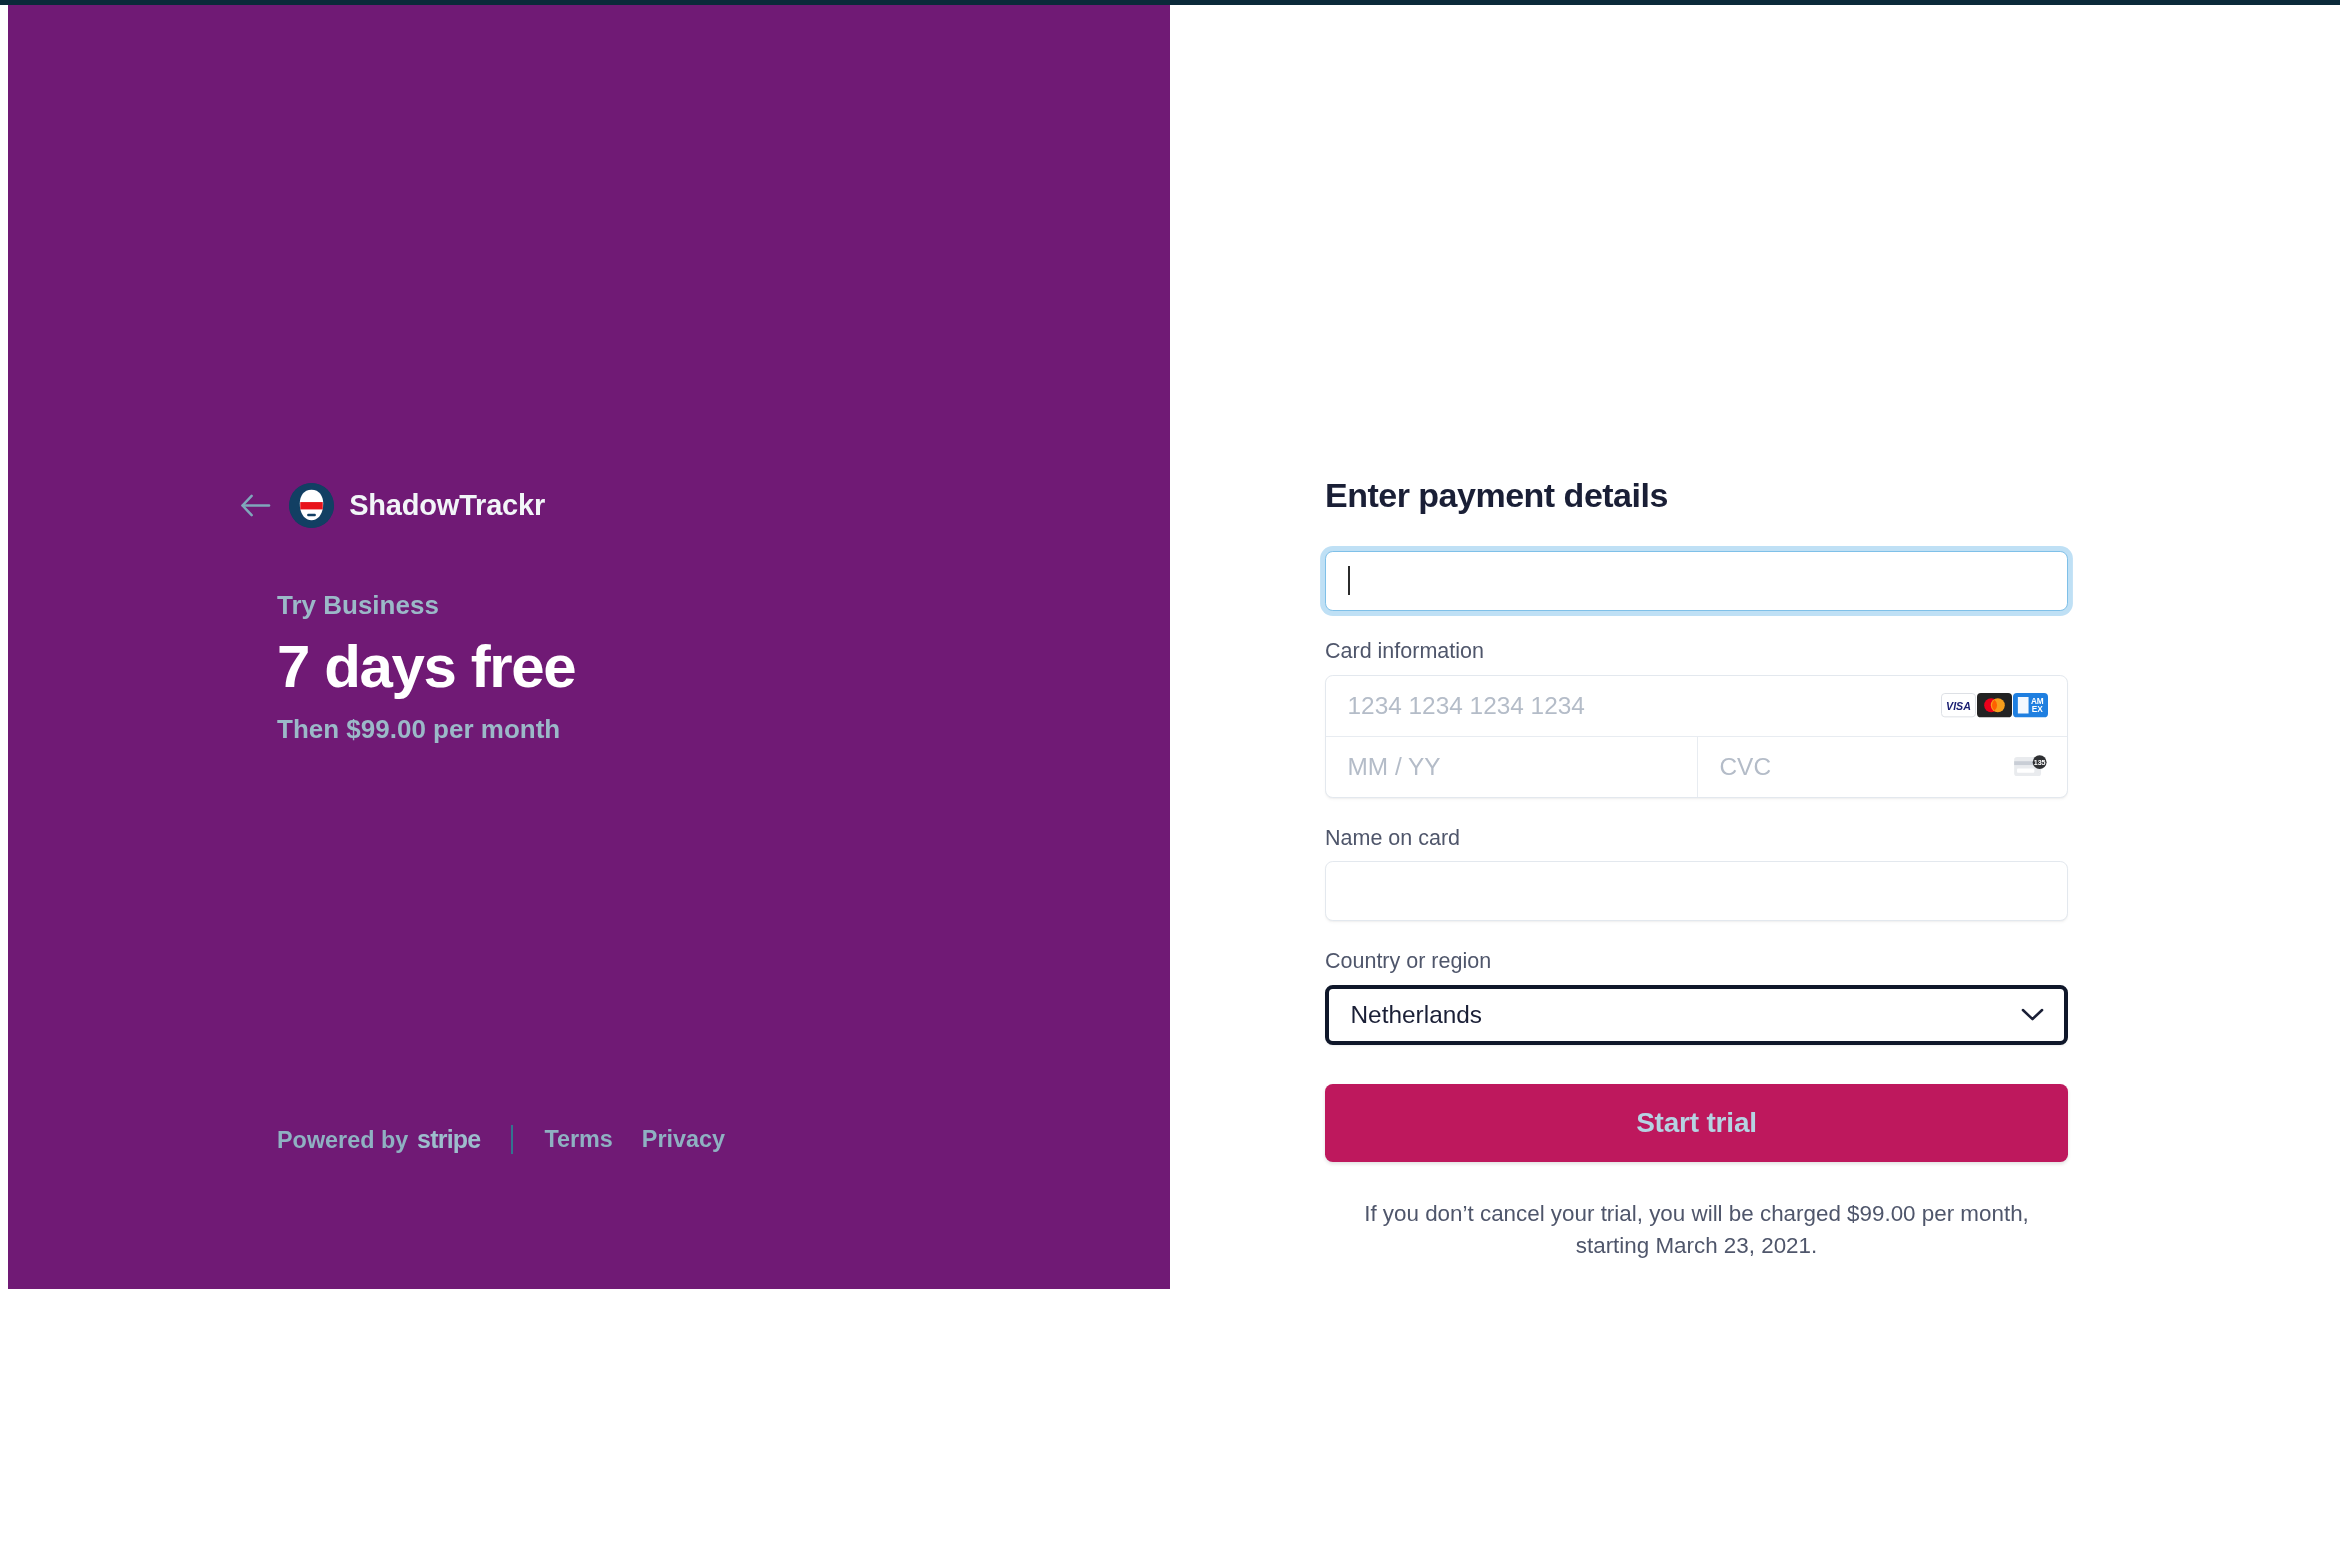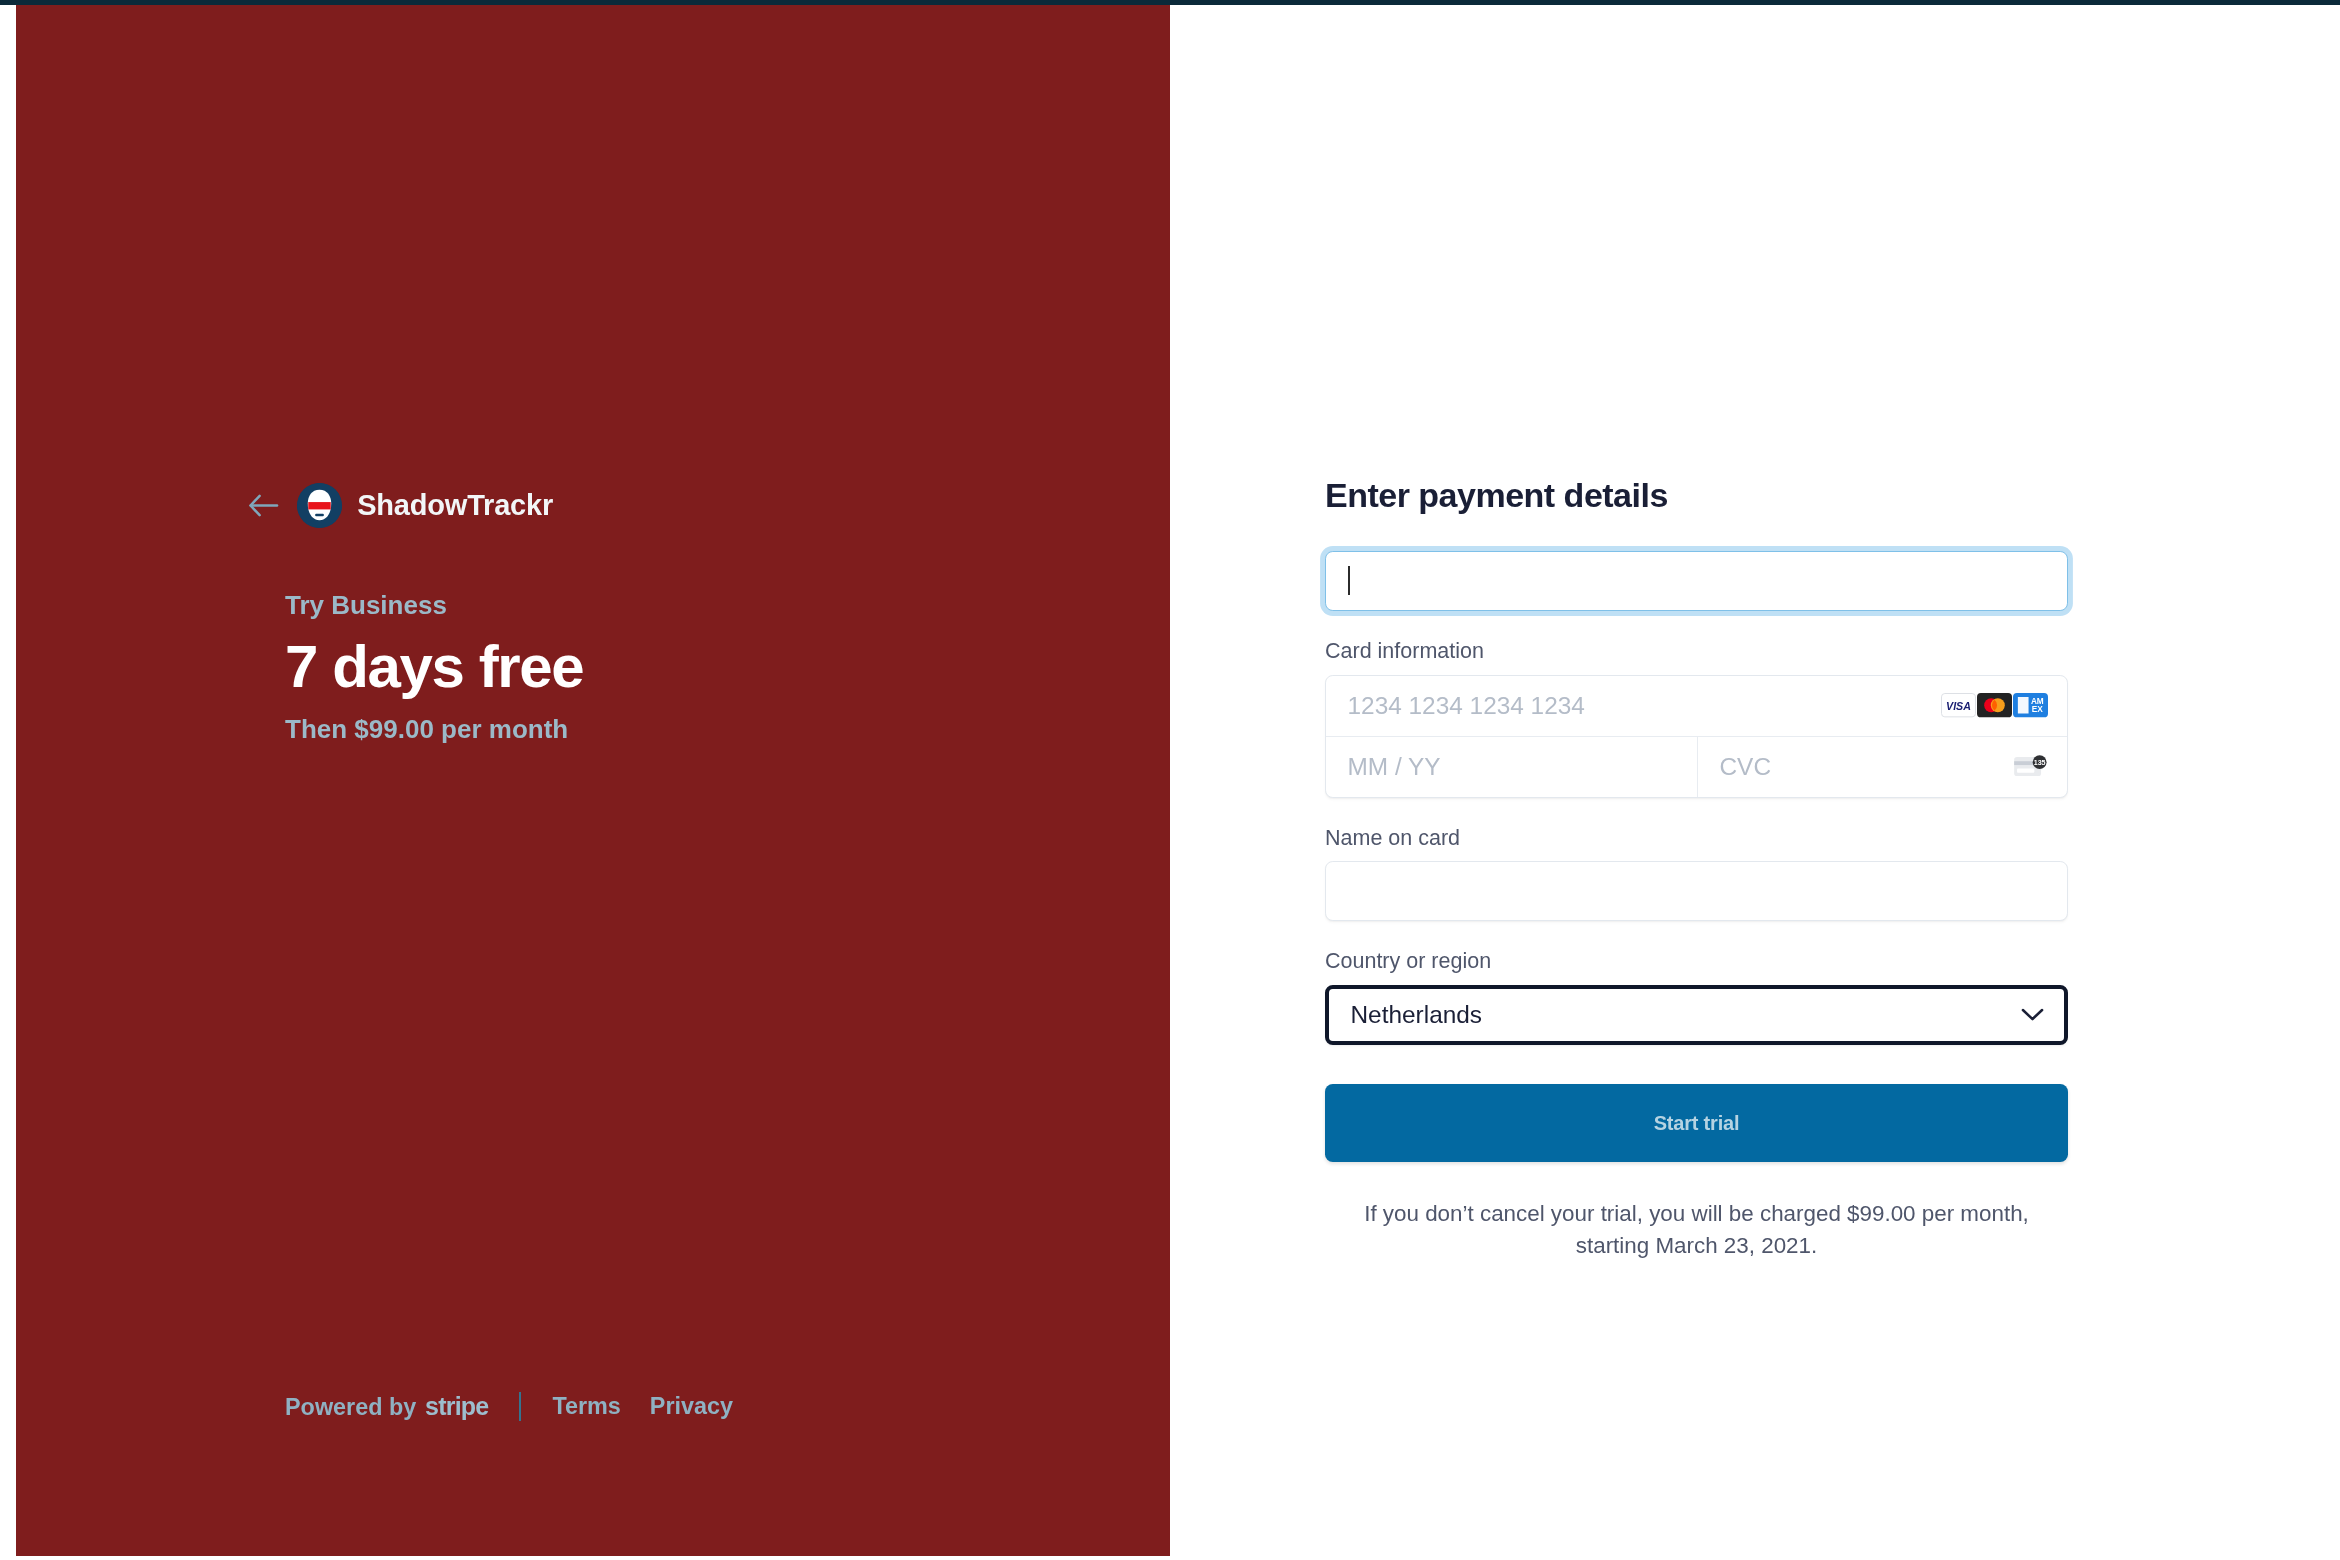--- a/index.html
+++ b/index.html
@@ -18,25 +18,25 @@
     width: 2341px;
     height: 1560px;
     overflow: hidden;
     background: #ffffff;
     border-top: 5.9px solid #0b2a3a;
   }
 
   
   .left-panel {
     position: absolute;
-    left: 16px;
+    left: 8px;
     top: 0;
     width: 1170px;
-    height: 1551px;
-    background: #7f1d1d;
+    height: 1284px;
+    background: #701a75;
     box-sizing: border-box;
   }
 
   .brand-row {
     position: absolute;
     left: 230px;
     top: 478px;
     display: flex;
     align-items: center;
     gap: 15.6px;
@@ -280,24 +280,24 @@
     cursor: pointer;
   }
   .chevron svg { display: block; }
 
   .submit-btn {
     margin-top: 39px;
     width: 100%;
     height: 78px;
     border: none;
     border-radius: 7.8px;
-    background: #0369a1;
+    background: #be185d;
     color: #b5d3e2;
     font-family: "Liberation Sans", sans-serif;
-    font-size: 20px;
+    font-size: 28px;
     font-weight: bold;
     letter-spacing: -0.2px;
     cursor: pointer;
     box-shadow: 0 2px 3.9px rgba(0,0,0,0.12);
     display: block;
   }
 
   .disclaimer {
     margin: 36px auto 0 auto;
     width: 722px;

